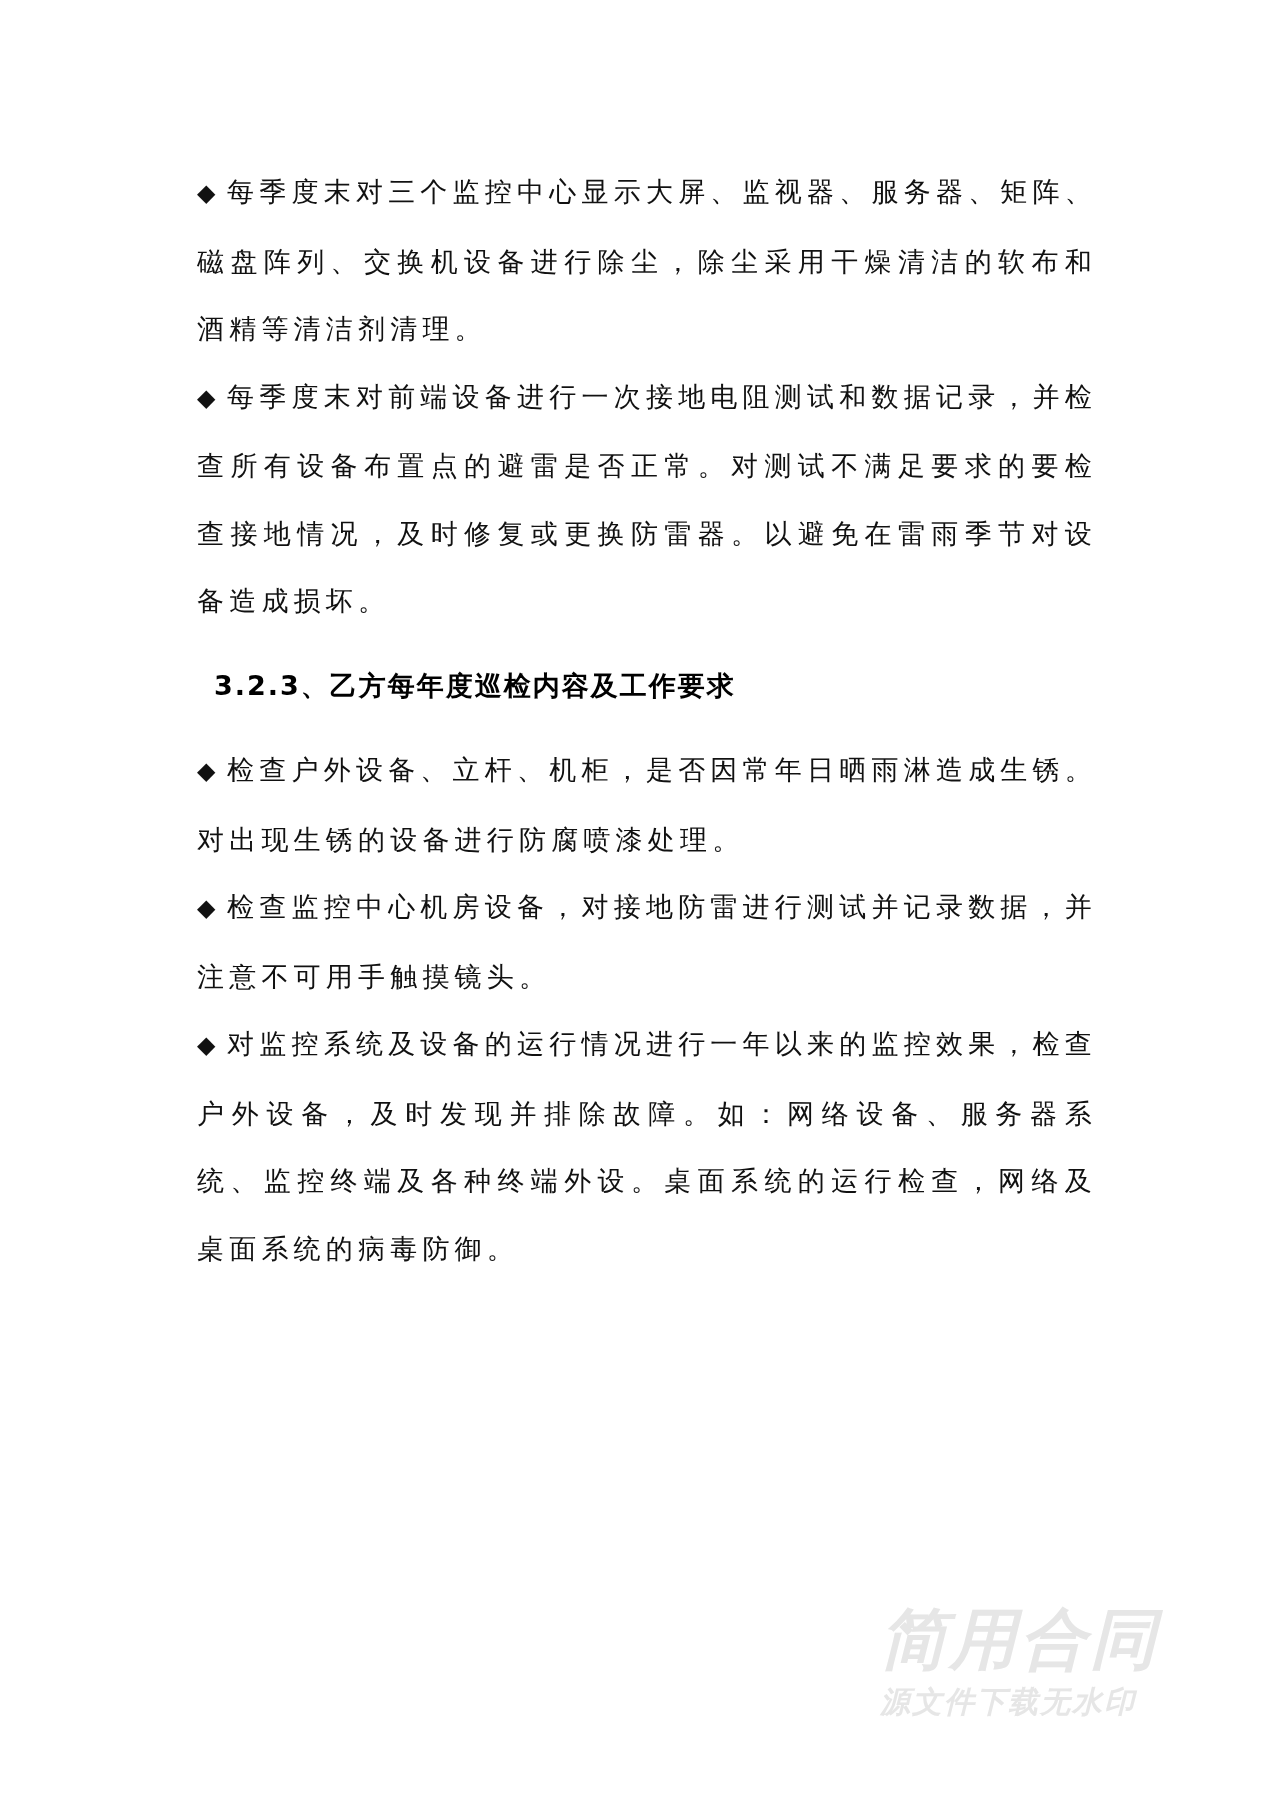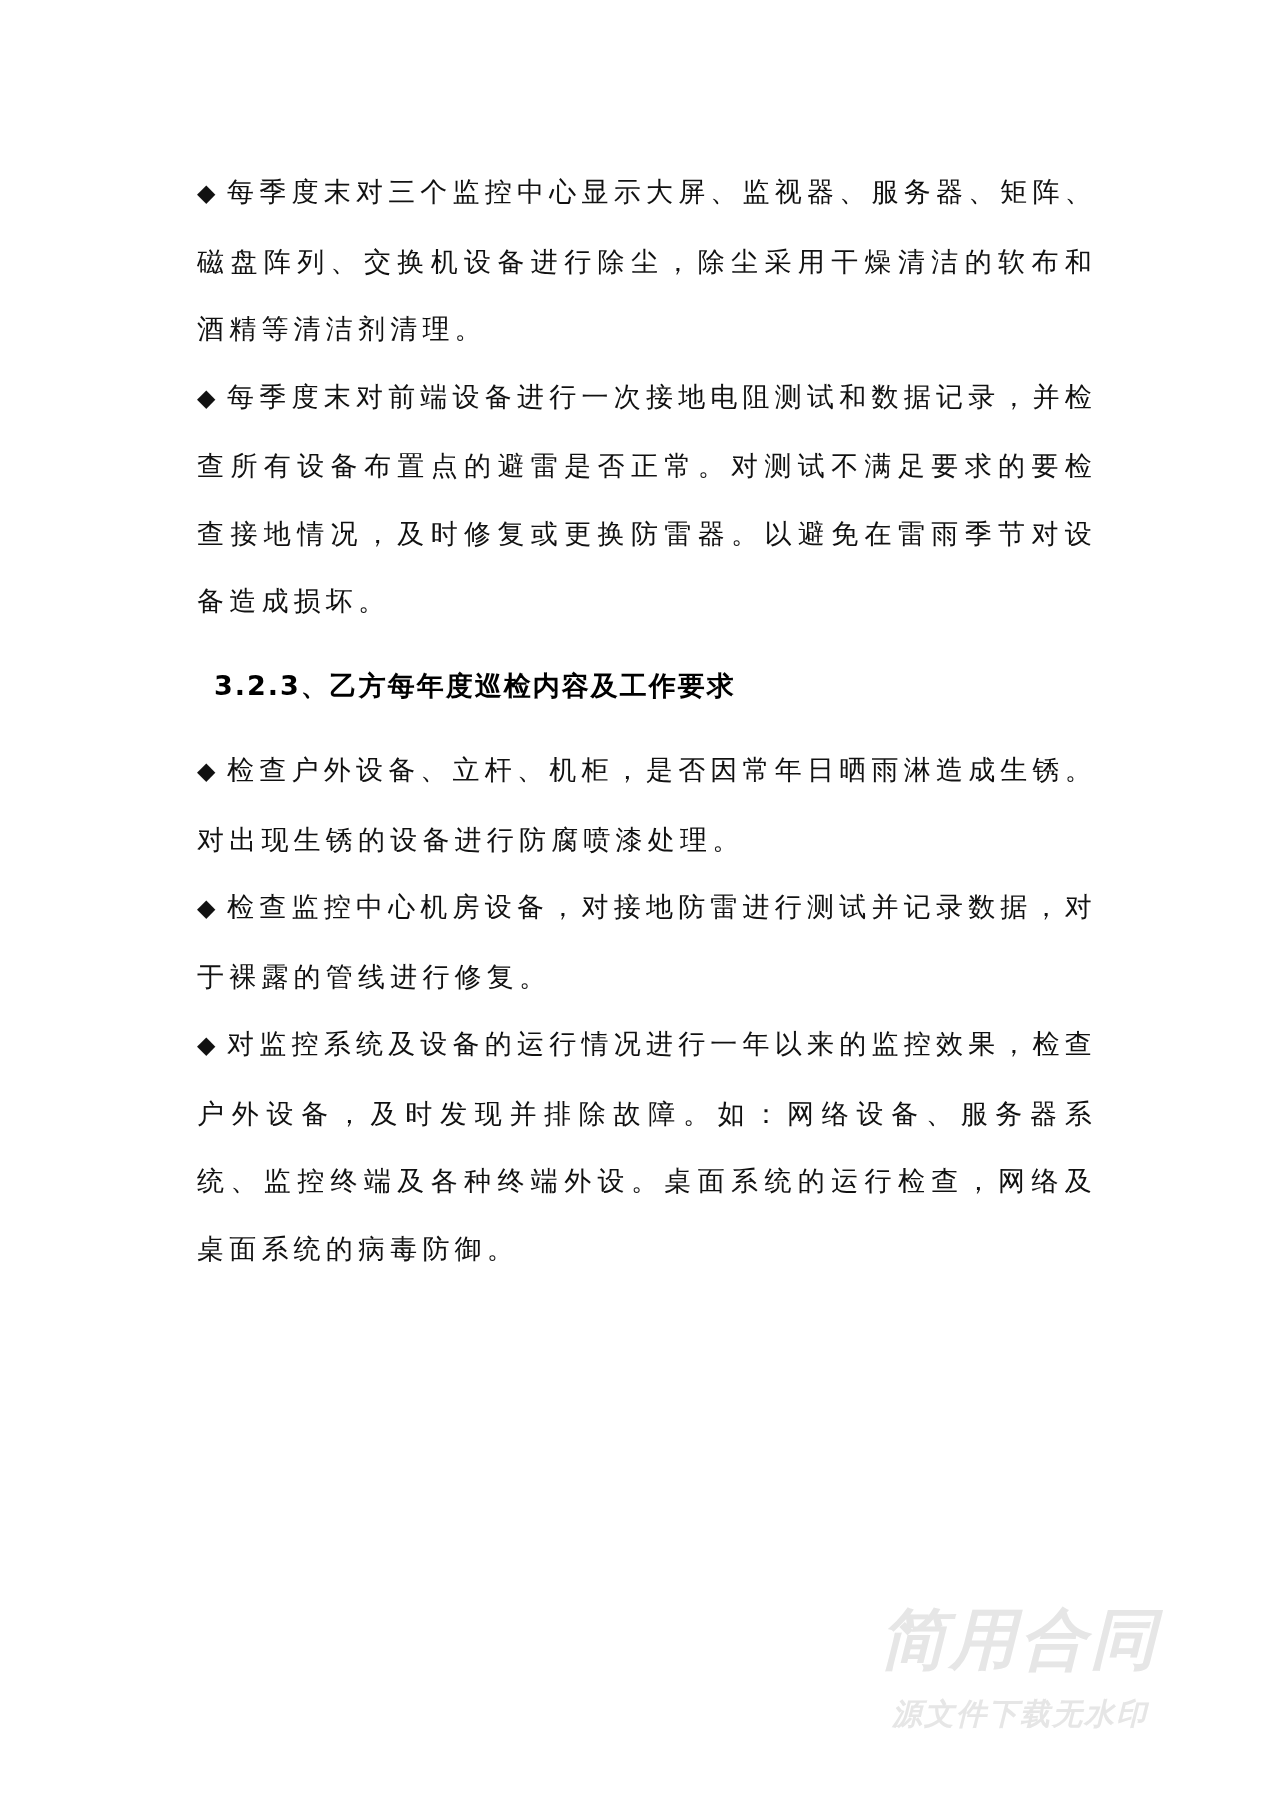--- a/index.html
+++ b/index.html
@@ -22,35 +22,35 @@
   .bullet { display: inline-block; font-size: 24px; width: 30px; letter-spacing: 0; }
   .heading {
     font-family: "DejaVu Sans", "Liberation Sans", sans-serif;
     font-size: 27px; line-height: 67.5px; letter-spacing: 2px;
     margin: 17px; color: #000000;
   }
   .watermark {
     position: absolute; left: 880px; top: 1600px;
     font-family: "DejaVu Sans", "Liberation Sans", sans-serif;
     font-weight: bold; font-style: italic; color: #e6e6e6;
-    text-align: center; pointer-events: none;
+    text-align: left; pointer-events: none;
   }
   .wm-main { font-size: 66px; letter-spacing: 4px; line-height: 80px; }
-  .wm-sub { font-size: 30px; letter-spacing: 2px; line-height: 44px; margin-top: 12px; }
+  .wm-sub { font-size: 30px; letter-spacing: 2px; line-height: 44px; margin-top: 0; }
 </style>
 </head>
 <body>
 
 <div class="page">
   <div class="content">
     <p class="para"><span class="bullet">◆</span><span>每季度末对三个监控中心显示大屏、监视器、服务器、矩阵、磁盘阵列、交换机设备进行除尘，除尘采用干燥清洁的软布和酒精等清洁剂清理。</span></p>
     <p class="para"><span class="bullet">◆</span><span>每季度末对前端设备进行一次接地电阻测试和数据记录，并检查所有设备布置点的避雷是否正常。对测试不满足要求的要检查接地情况，及时修复或更换防雷器。以避免在雷雨季节对设备造成损坏。</span></p>
     <h3 class="heading">3.2.3、乙方每年度巡检内容及工作要求</h3>
     <p class="para"><span class="bullet">◆</span><span>检查户外设备、立杆、机柜，是否因常年日晒雨淋造成生锈。对出现生锈的设备进行防腐喷漆处理。</span></p>
-    <p class="para"><span class="bullet">◆</span><span>检查监控中心机房设备，对接地防雷进行测试并记录数据，对于裸露的管线进行修复。</span></p>
+    <p class="para"><span class="bullet">◆</span><span>检查监控中心机房设备，对接地防雷进行测试并记录数据，并注意不可用手触摸镜头。</span></p>
     <p class="para"><span class="bullet">◆</span><span>对监控系统及设备的运行情况进行一年以来的监控效果，检查户外设备，及时发现并排除故障。如：网络设备、服务器系统、监控终端及各种终端外设。桌面系统的运行检查，网络及桌面系统的病毒防御。</span></p>
   </div>
 
   <div class="watermark">
     <div class="wm-main">简用合同</div>
     <div class="wm-sub">源文件下载无水印</div>
   </div>
 </div>
 
 </body></html>

